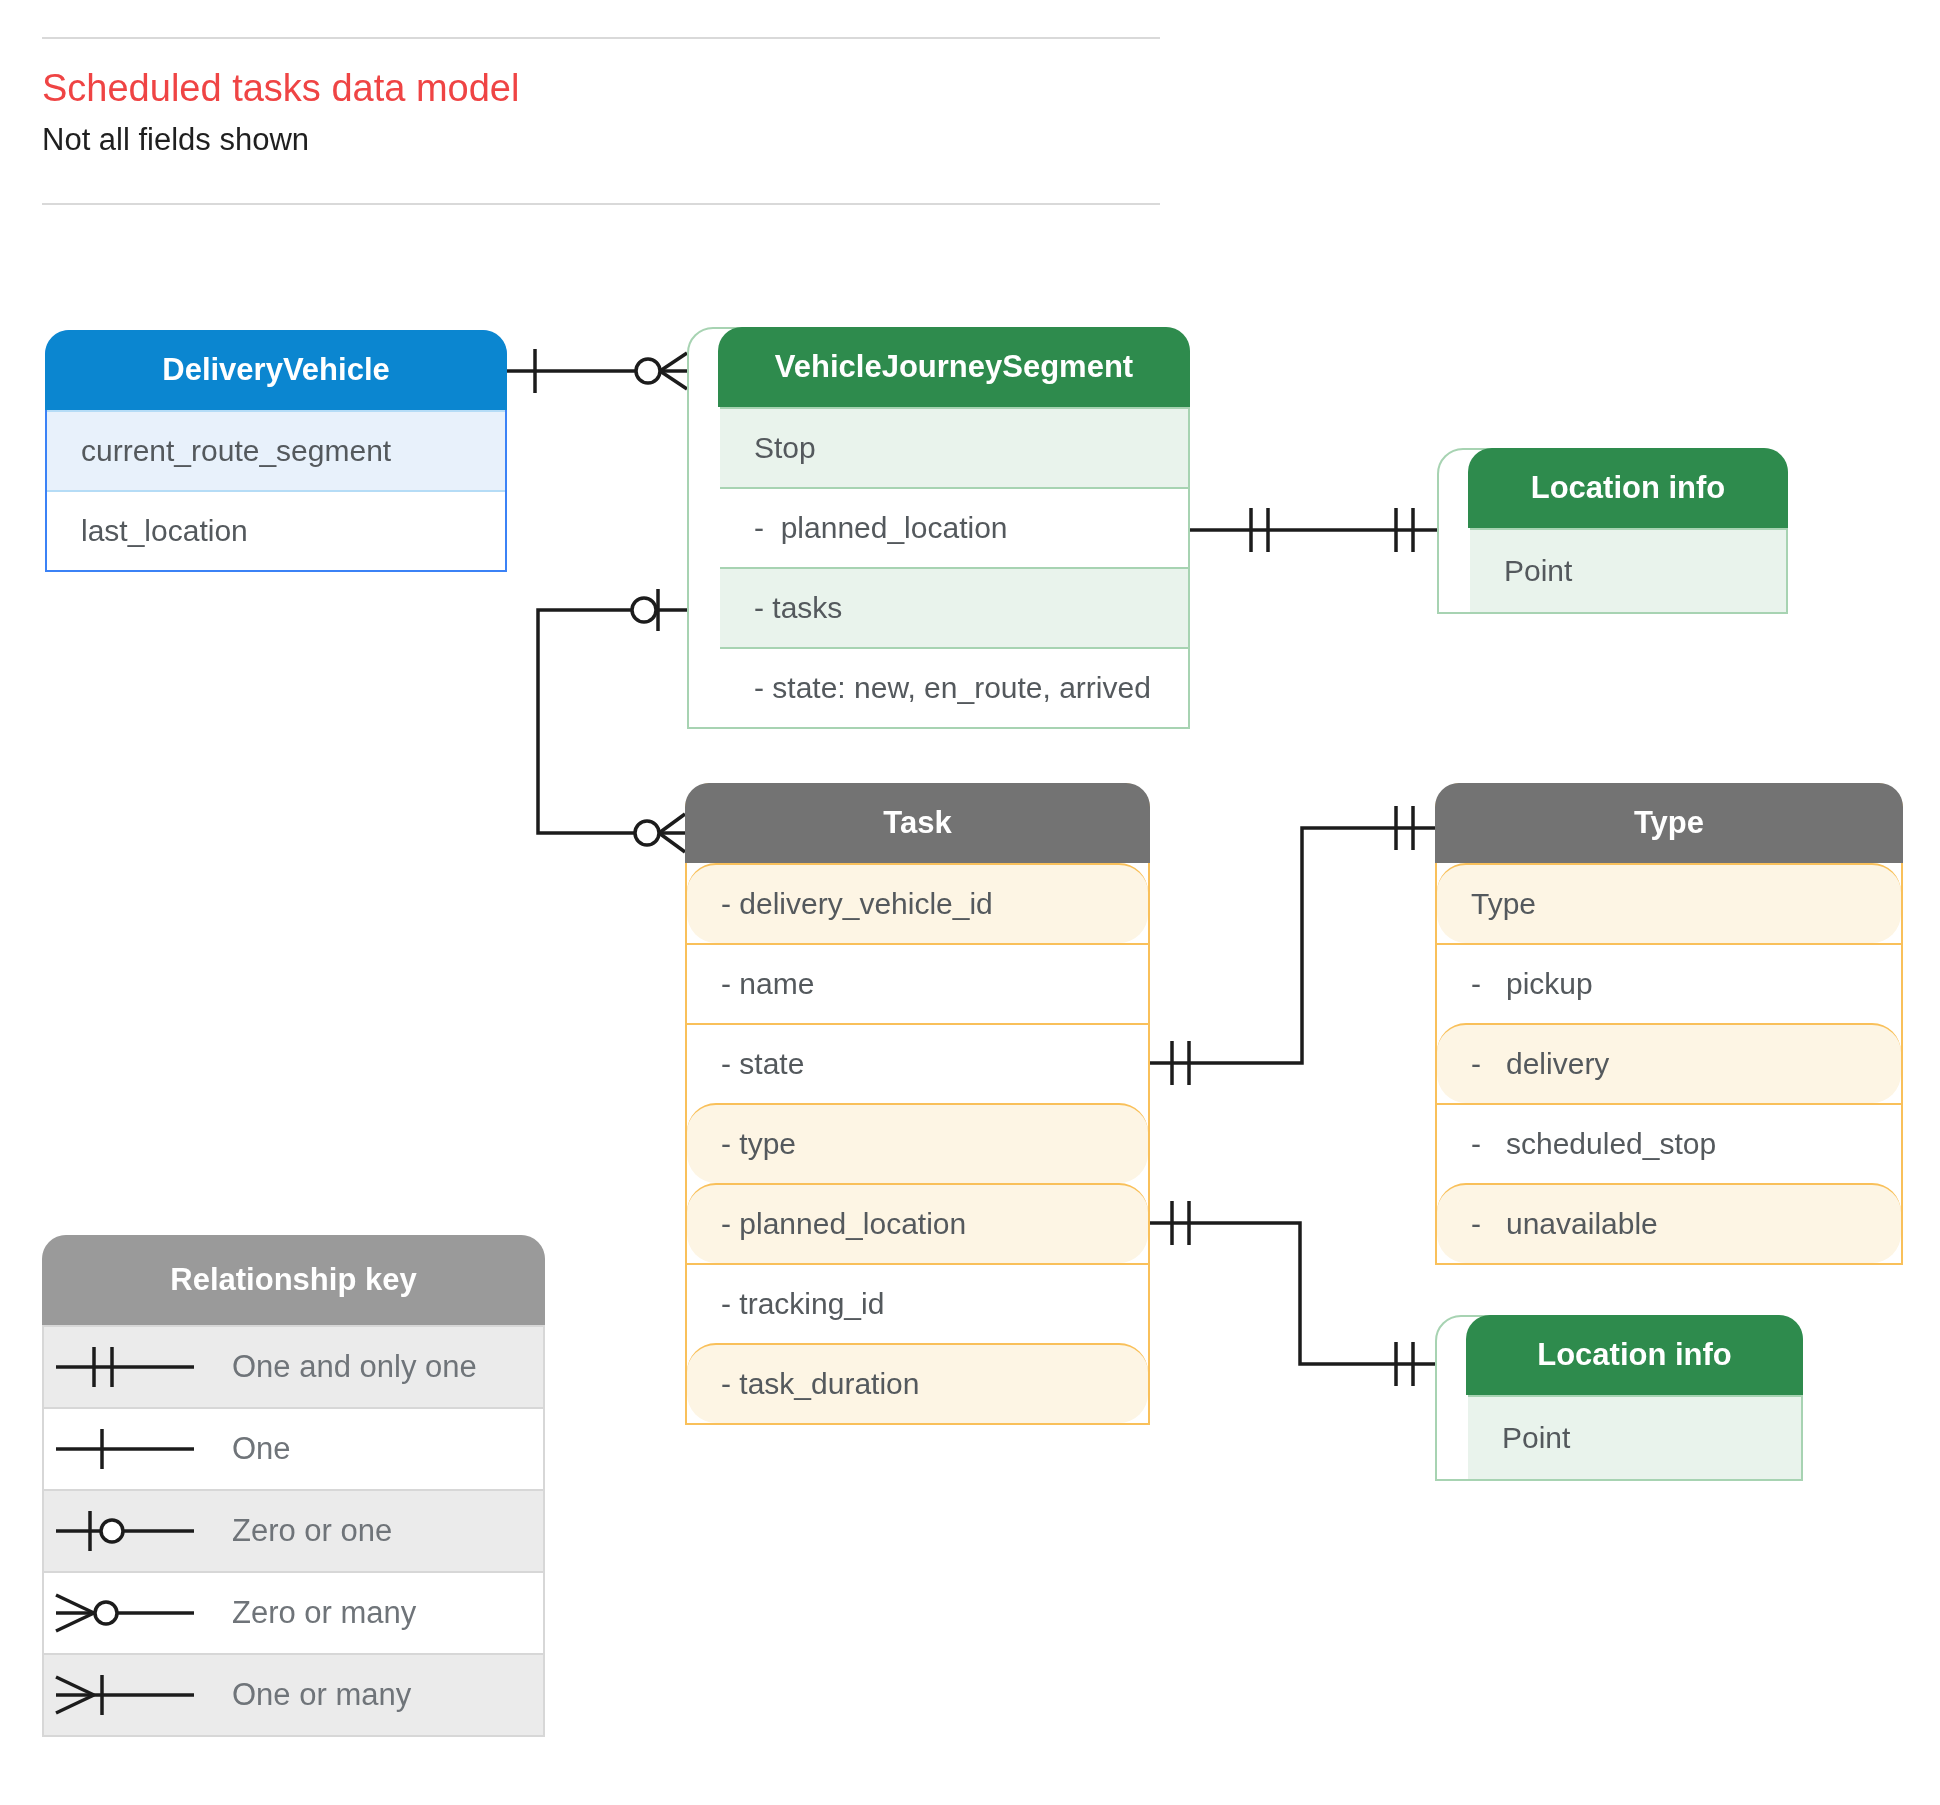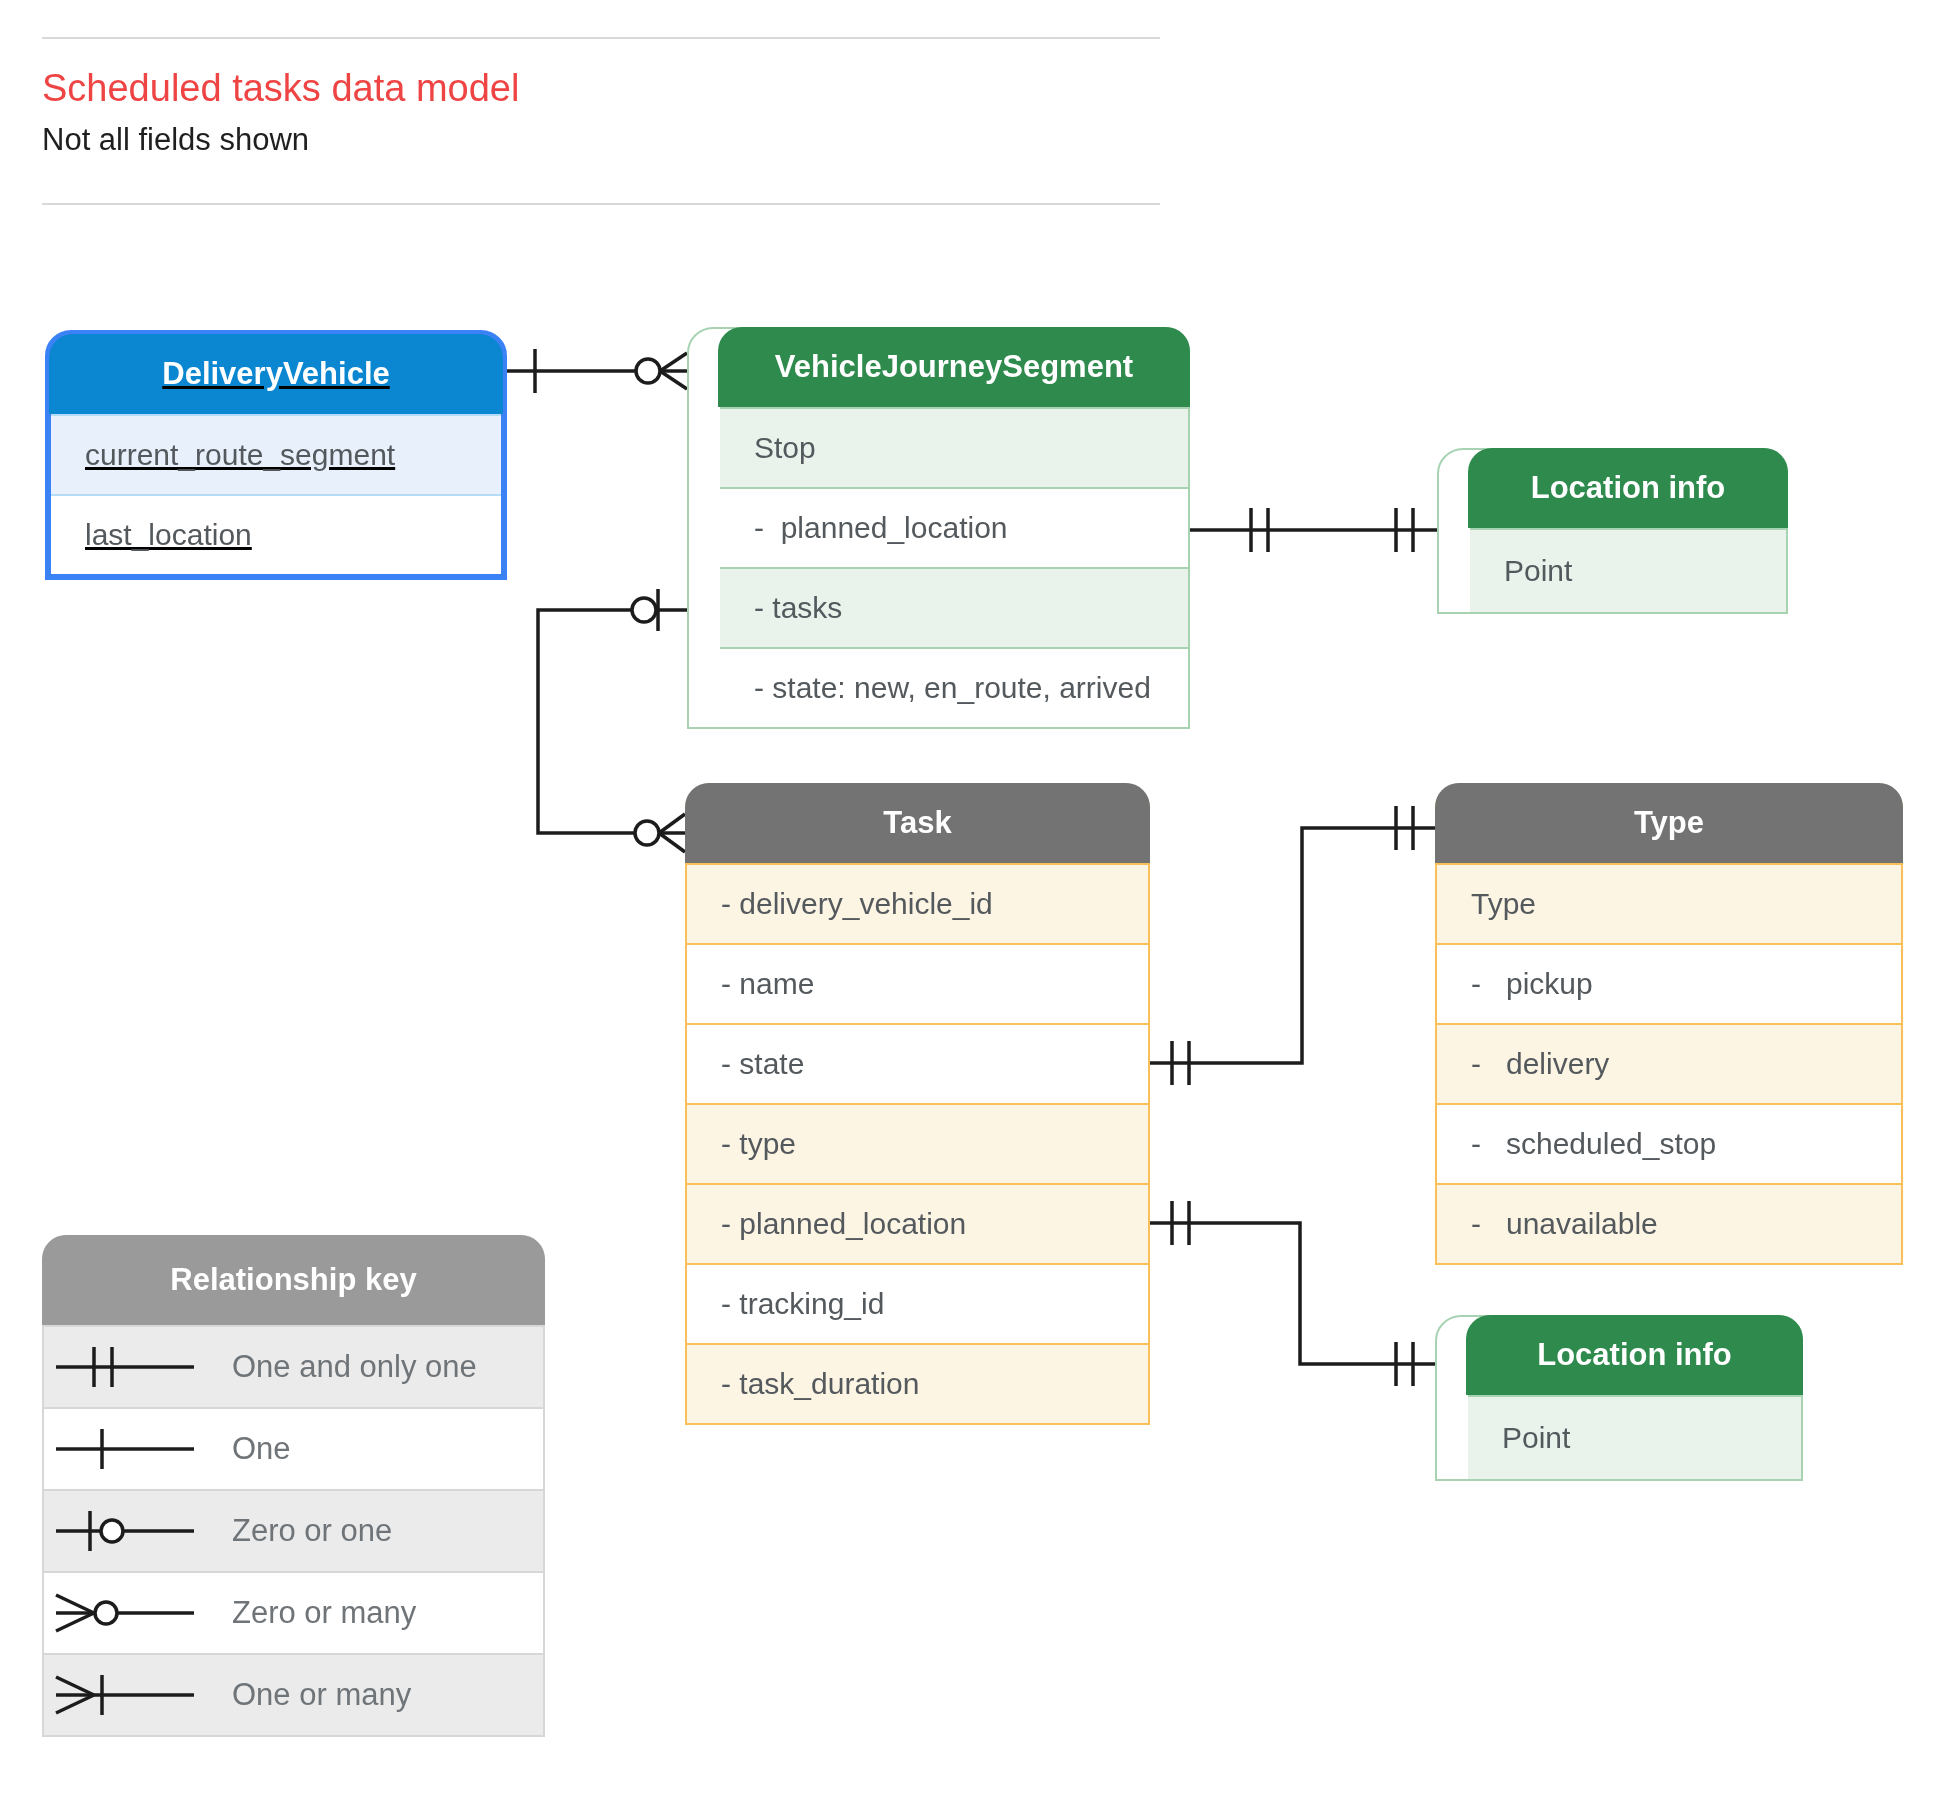--- a/index.html
+++ b/index.html
@@ -39,34 +39,34 @@
   }
   .erow{
     height:78px;
     display:flex;align-items:center;
     padding-left:34px;
     font-size:30px;color:#54595d;
     white-space:pre;
     background:#ffffff;
   }
   
-  .entity.blue{border:6px solid #3b82f6;text-decoration:underline;}
+  .entity.blue{border:2px solid #3b82f6;}
   .blue .ehead{background:#0b86d0;margin:-2px -2px 0 -2px;}
   .blue .erow{border-top:2px solid #b5dcf6;}
   .blue .erow.tint{background:#e8f1fb;}
 
   .entity.green{border:2px solid #a7d3b2;padding-left:31px;}
   .green .ehead{background:#2e8b4d;margin:-2px -2px 0 -2px;}
   .green .erow{border-top:2px solid #a7d3b2;}
   .green .erow.tint{background:#e9f3ec;}
 
   .entity.orange{border:2px solid #f9c05a;}
   .orange .ehead{background:#737373;margin:-2px -2px 0 -2px;}
   .orange .erow{border-top:2px solid #f9c05a;}
-  .orange .erow.tint{background:#fdf5e4;}
+  .orange .erow.tint{background:#fdf5e4;border-radius:29px;}
 
   .entity.gray{border:2px solid #d7d7d7;}
   .gray .ehead{background:#9a9a9a;margin:-2px -2px 0 -2px;height:90px;}
   .gray .erow{border-top:2px solid #d7d7d7;height:80px;padding-left:6px;}
   .gray .erow.tint{background:#ebebeb;}
 
   .legend-sym{flex:0 0 150px;margin-right:32px;}
   .legend-sym path{fill:none;stroke:#1c1c1c;stroke-width:3.5;}
   .legend-sym circle{fill:#ffffff;stroke:#1c1c1c;stroke-width:3.5;}
   .legend-label{font-size:31px;color:#6f7479;white-space:pre;}

